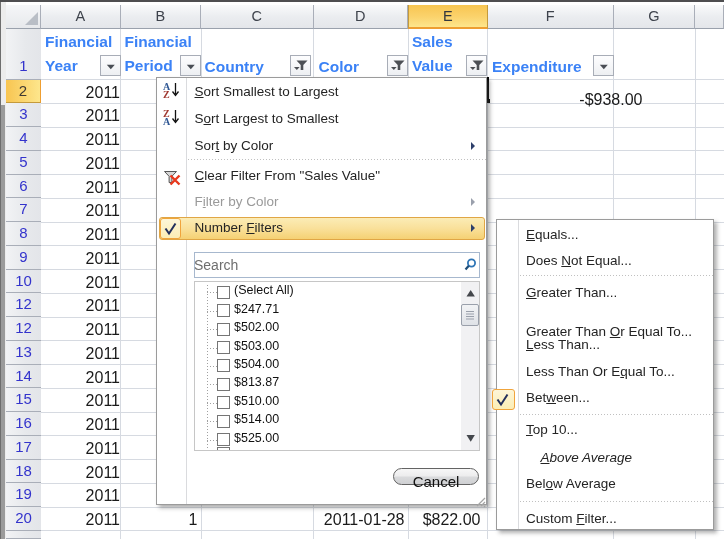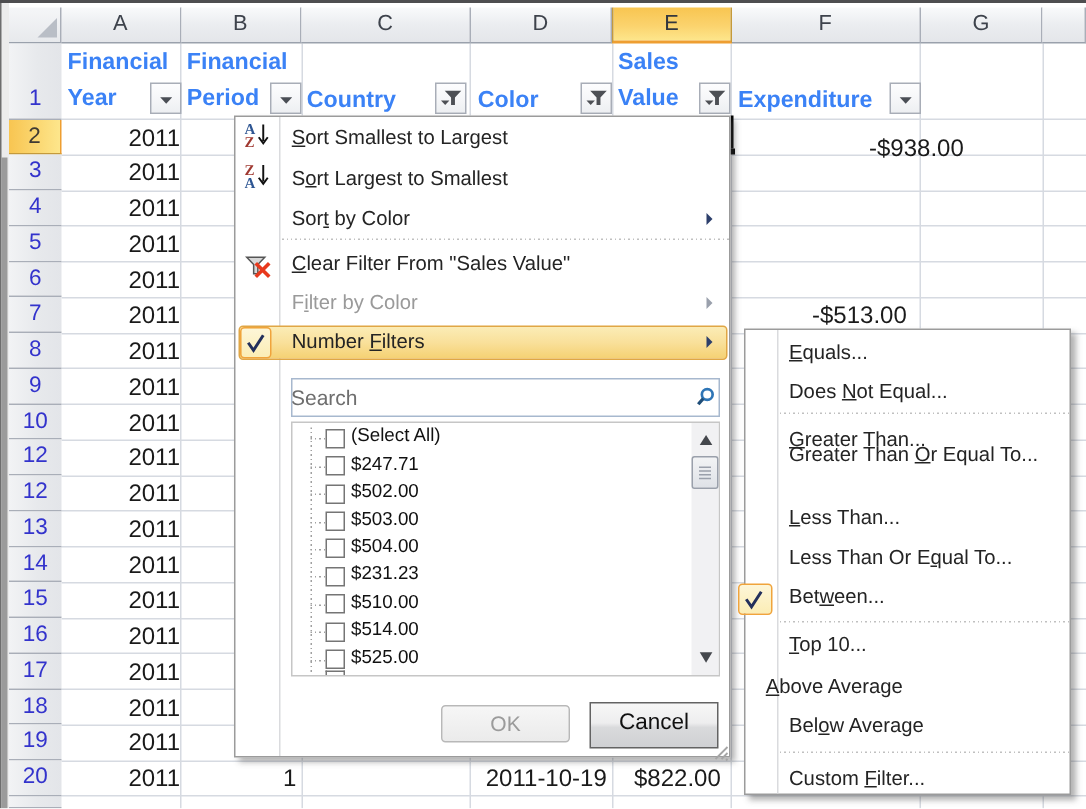--- a/index.html
+++ b/index.html
@@ -123,23 +123,22 @@
 <div class="rcell" style="left:41px; top:317.00px; width:79px; line-height:26.00px;">2011</div>
 <div class="rcell" style="left:41px; top:340.75px; width:79px; line-height:26.00px;">2011</div>
 <div class="rcell" style="left:41px; top:364.50px; width:79px; line-height:26.00px;">2011</div>
 <div class="rcell" style="left:41px; top:388.25px; width:79px; line-height:26.00px;">2011</div>
 <div class="rcell" style="left:41px; top:412.00px; width:79px; line-height:26.00px;">2011</div>
 <div class="rcell" style="left:41px; top:435.75px; width:79px; line-height:26.00px;">2011</div>
 <div class="rcell" style="left:41px; top:459.50px; width:79px; line-height:26.00px;">2011</div>
 <div class="rcell" style="left:41px; top:483.25px; width:79px; line-height:26.00px;">2011</div>
 <div class="rcell" style="left:41px; top:507.00px; width:79px; line-height:26.00px;">2011</div>
 <div class="rcell" style="left:487.5px; top:87px; width:117px; line-height:26.00px;margin-left:38px;">-$938.00</div>
-<div class="rcell" style="left:487.5px; top:198.25px; width:117px; line-height:26.00px;">-$513.00</div>
 <div class="rcell" style="left:120.5px; top:507.00px; width:77px; line-height:26.00px;">1</div>
-<div class="rcell" style="left:313.5px; top:507.00px; width:91px; line-height:26.00px;">2011-10-19</div>
+<div class="rcell" style="left:313.5px; top:507.00px; width:91px; line-height:26.00px;">2011-01-28</div>
 <div class="rcell" style="left:408px; top:507.00px; width:72.5px; line-height:26.00px;">$822.00</div>
 <div class="fbtn" style="left:99.5px; top:55px;">
       <svg width="18" height="18" style="position:absolute;left:0;top:0;">
         <path d="M 5.8 8.8 L 13.8 8.8 L 9.8 13.2 Z" fill="#4a4e55"></path>
       </svg>
     </div>
 <div class="fbtn" style="left:180.0px; top:55px;">
       <svg width="18" height="18" style="position:absolute;left:0;top:0;">
         <path d="M 5.8 8.8 L 13.8 8.8 L 9.8 13.2 Z" fill="#4a4e55"></path>
       </svg>
@@ -231,21 +230,21 @@
       background-image:repeating-linear-gradient(90deg,#a0a0a0 0 1px,transparent 1px 3px);"></div>
 <div class="cbx" style="left:59.69999999999999px; top:263.50px;"></div>
 <div class="lrow" style="left:77px; top:261.00px;">$503.00</div>
 <div class="abs" style="left:49.599999999999994px; top:288.40px; width:10px; height:1px;
       background-image:repeating-linear-gradient(90deg,#a0a0a0 0 1px,transparent 1px 3px);"></div>
 <div class="cbx" style="left:59.69999999999999px; top:281.90px;"></div>
 <div class="lrow" style="left:77px; top:279.40px;">$504.00</div>
 <div class="abs" style="left:49.599999999999994px; top:306.80px; width:10px; height:1px;
       background-image:repeating-linear-gradient(90deg,#a0a0a0 0 1px,transparent 1px 3px);"></div>
 <div class="cbx" style="left:59.69999999999999px; top:300.30px;"></div>
-<div class="lrow" style="left:77px; top:297.80px;">$231.23</div>
+<div class="lrow" style="left:77px; top:297.80px;">$813.87</div>
 <div class="abs" style="left:49.599999999999994px; top:325.20px; width:10px; height:1px;
       background-image:repeating-linear-gradient(90deg,#a0a0a0 0 1px,transparent 1px 3px);"></div>
 <div class="cbx" style="left:59.69999999999999px; top:318.70px;"></div>
 <div class="lrow" style="left:77px; top:316.20px;">$510.00</div>
 <div class="abs" style="left:49.599999999999994px; top:343.60px; width:10px; height:1px;
       background-image:repeating-linear-gradient(90deg,#a0a0a0 0 1px,transparent 1px 3px);"></div>
 <div class="cbx" style="left:59.69999999999999px; top:337.10px;"></div>
 <div class="lrow" style="left:77px; top:334.60px;">$514.00</div>
 <div class="abs" style="left:49.599999999999994px; top:362.00px; width:10px; height:1px;
       background-image:repeating-linear-gradient(90deg,#a0a0a0 0 1px,transparent 1px 3px);"></div>
@@ -258,45 +257,41 @@
 <path d="M 9.7 8 L 13.9 14.6 L 5.5 14.6 Z" fill="#44474c"></path>
       </svg>
 <div class="abs" style="left:303.5px; top:226.5px; width:18px; height:22px;
   background:linear-gradient(180deg,#f2f3f5,#dfe2e7); border:1px solid #9aa0ab; border-radius:2px;"></div>
 <svg class="abs" width="18" height="22" style="left:303.5px; top:226.5px;">
 <path d="M 5 7.5 H 13 M 5 10 H 13 M 5 12.5 H 13 M 5 15 H 13" stroke="#9aa0ab" stroke-width="1"></path>
       </svg>
 <svg class="abs" width="18" height="17" style="left:303.5px; top:355.0px;">
 <path d="M 5.5 1.9 L 13.9 1.9 L 9.7 8.8 Z" fill="#44474c"></path>
       </svg>
-<div class="abs" style="left:137px; top:392.5px; width:86px; height:25px;
-  border:1px solid #b8b8b8; border-radius:3px;
-  background:linear-gradient(180deg,#f6f6f6,#ebebeb); color:#9b9b9b; font-size:14px;
-  text-align:center; line-height:23px;">OK</div>
-<div class="abs" style="left:236px; top:390.5px; width:86px; height:31px;
-  border:1.5px solid #636363; border-radius:0;
+<div class="abs" style="left:236px; top:390.5px; width:86px; height:17px;
+  border:1.5px solid #636363; border-radius:10px;
   background:linear-gradient(180deg,#f7f7f7 0%,#ededee 45%,#d9dadc 55%,#cfd0d3 100%); color:#111;
   font-size:15px; text-align:center; line-height:25px;">Cancel</div>
 <svg class="abs" width="12" height="12" style="left:318px; top:418.5px;">
 <path d="M 10 2 L 2 10 M 10 6 L 6 10 M 10 10 L 9 11" stroke="#a5a5a5" stroke-width="1.2"></path>
       </svg>
 </div>
 <div class="menu" style="left:495.5px; top:218.5px; width:218.5px; height:311px;">
 <div class="abs" style="left:21.2px; top:0; width:1px; height:100%; background:#dadbde;"></div>
 <div class="mitem" style="left:29.5px; top:7.00px;"><span class="u">E</span>quals...</div>
 <div class="mitem" style="left:29.5px; top:33.10px;">Does <span class="u">N</span>ot Equal...</div>
 <div class="msep" style="left:23px; top:55.60px; width:194px;"></div>
 <div class="mitem" style="left:29.5px; top:65.10px;"><span class="u">G</span>reater Than...</div>
-<div class="mitem" style="left:29.5px; top:75px;">Greater Than <span class="u">O</span>r Equal To...</div>
+<div class="mitem" style="left:29.5px; top:104px;">Greater Than <span class="u">O</span>r Equal To...</div>
 <div class="mitem" style="left:29.5px; top:117.70px;"><span class="u">L</span>ess Than...</div>
 <div class="mitem" style="left:29.5px; top:144.50px;">Less Than Or E<span class="u">q</span>ual To...</div>
 <div class="mitem" style="left:29.5px; top:170.80px;">Bet<span class="u">w</span>een...</div>
 <div class="msep" style="left:23px; top:194.90px; width:194px;"></div>
 <div class="mitem" style="left:29.5px; top:202.80px;"><span class="u">T</span>op 10...</div>
-<div class="mitem" style="left:14px; top:230.10px;"><span class="u">A</span>bove Average</div>
+<div class="mitem" style="left:44px; top:230.10px;font-style:italic;"><span class="u">A</span>bove Average</div>
 <div class="mitem" style="left:29.5px; top:256.60px;">Bel<span class="u">o</span>w Average</div>
 <div class="msep" style="left:23px; top:281.10px; width:194px;"></div>
 <div class="mitem" style="left:29.5px; top:291.50px;">Custom <span class="u">F</span>ilter...</div>
 <div class="abs" style="left:-4.2px; top:169.30px; width:22.5px; height:21px;
   border:1px solid #f0a43c; border-radius:3px;
   background:linear-gradient(180deg,#fdf6d8 0%,#fbedb5 100%);"></div>
 <svg class="abs" width="22" height="21" style="left:-4.2px; top:169.30px;">
 <path d="M 5.5 10.5 L 9 15.5 L 15.5 5.5" stroke="#23305c" stroke-width="2" fill="none"></path>
       </svg>
 </div>

